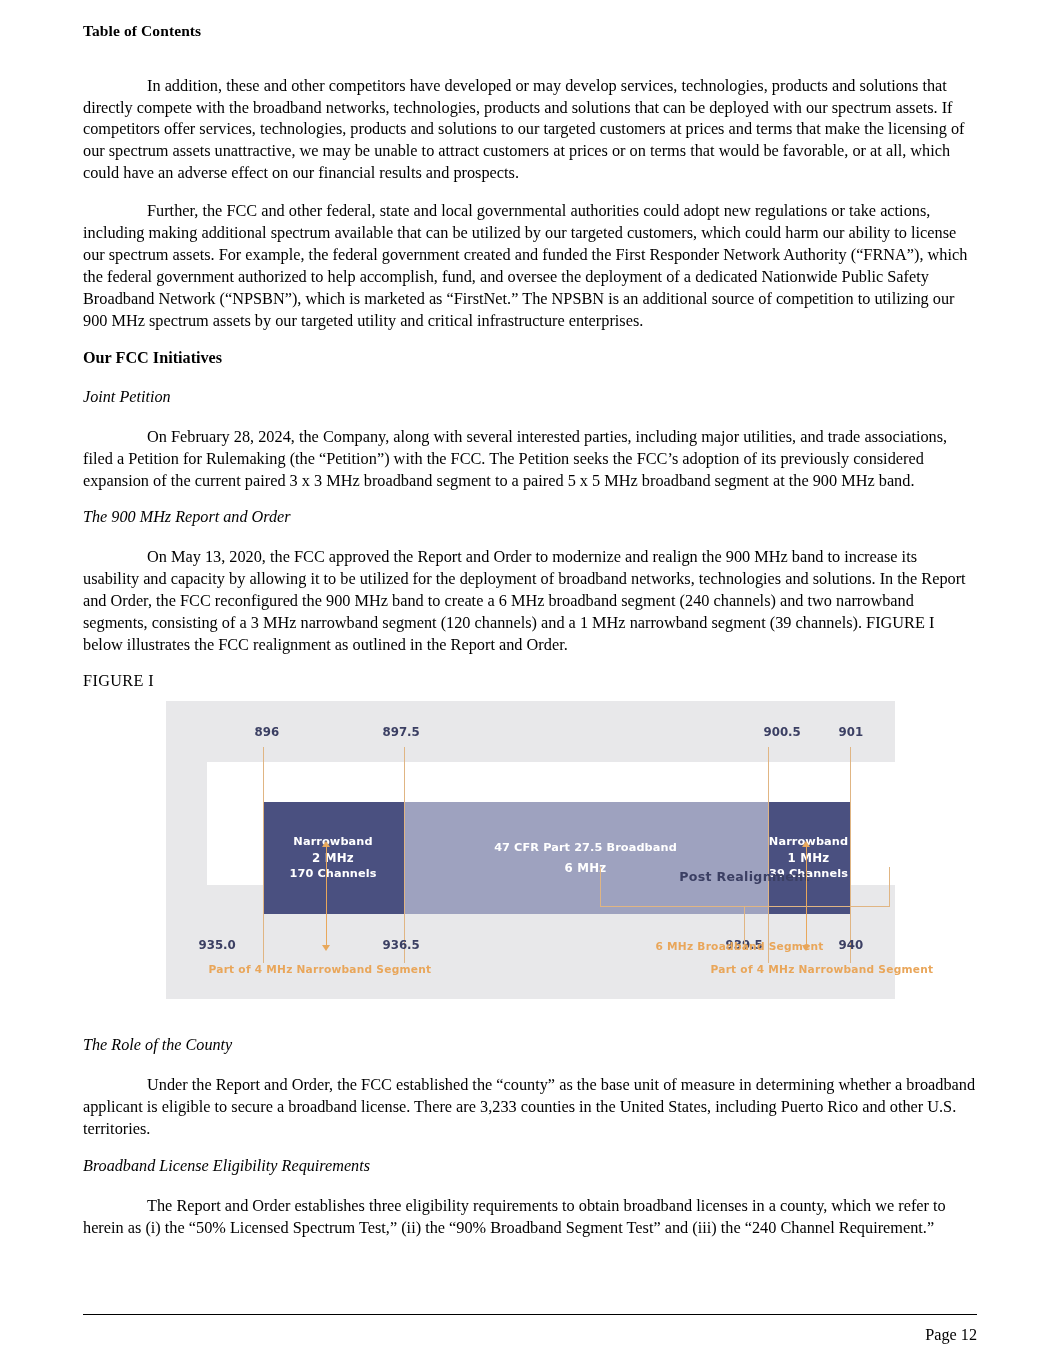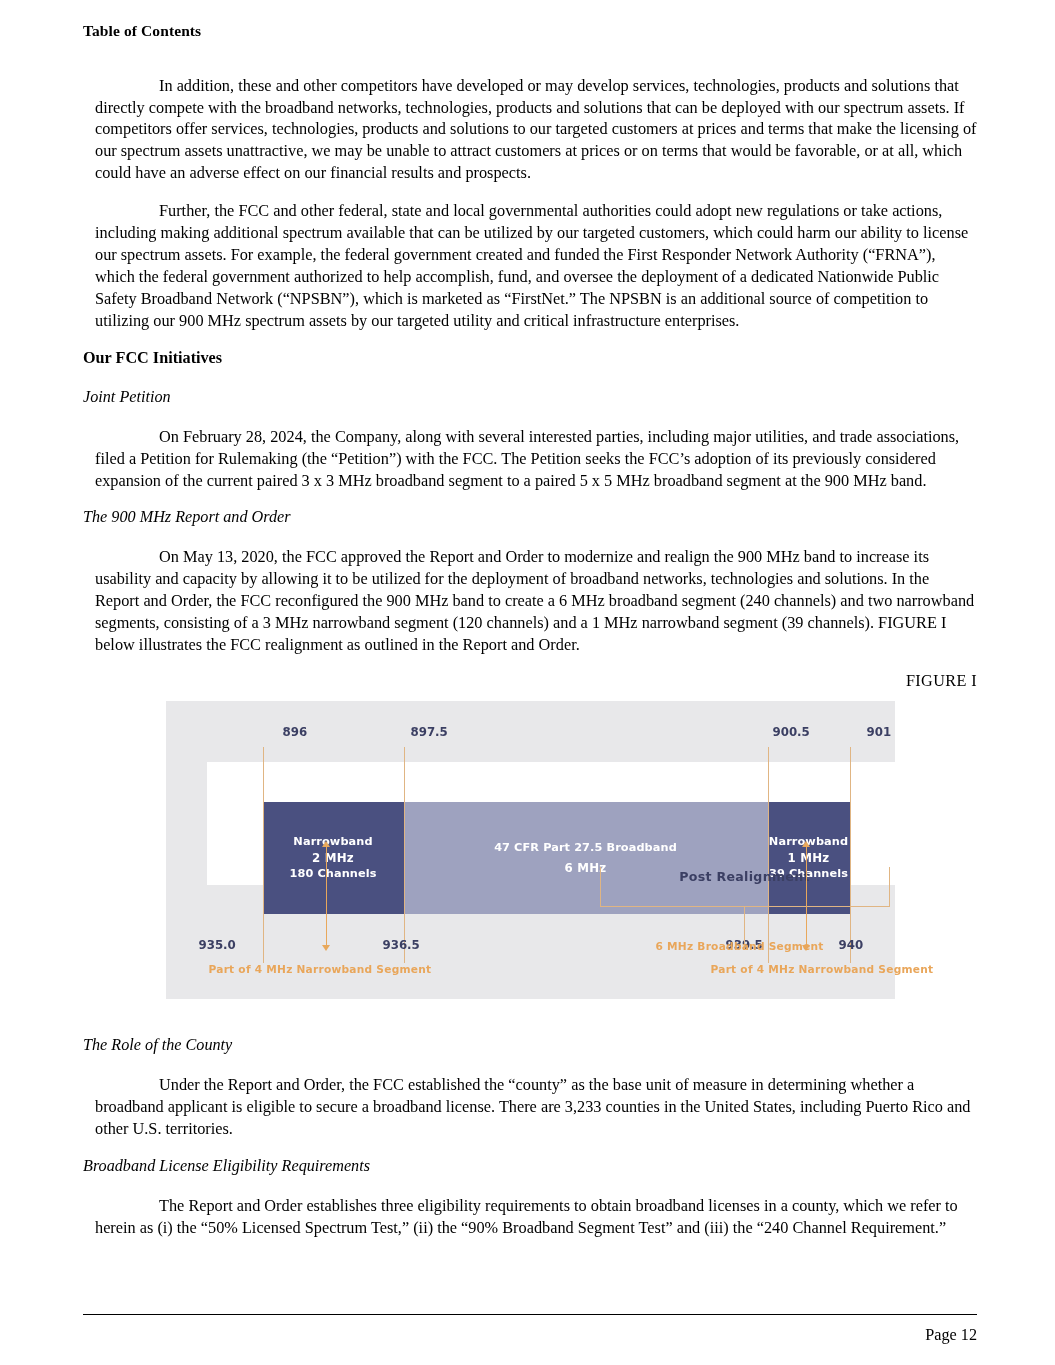--- a/index.html
+++ b/index.html
@@ -25,21 +25,21 @@
     letter-spacing: 0.1px;
     margin: 0 0 34px 0;
     line-height: 1.2;
   }
   p.body {
     font-size: 16.3px;
     line-height: 1.345;
     margin: 0 0 16px 0;
     text-align: left;
   }
-  p.body.indent { text-indent: 64px; margin-left: 12px; }
+  p.body.indent { text-indent: 64px; }
   p.body.noindent { text-indent: 0; }
 
   h3.head-bold {
     font-size: 16.2px;
     font-weight: bold;
     margin: 0 0 18px 0;
     line-height: 1.3;
   }
   h4.head-bolditalic {
     font-size: 16.2px;
@@ -50,21 +50,21 @@
   }
   h5.head-italic {
     font-size: 16.2px;
     font-weight: normal;
     font-style: italic;
     margin: 0 0 18px 0;
     line-height: 1.3;
   }
 
   .figure-caption {
-    text-align: right;
+    text-align: left;
     font-size: 16.2px;
     margin: 12px 0 10px 0;
     letter-spacing: 0.4px;
   }
 
   
   .figure-wrap {
     position: relative;
     width: 729px;
     height: 298px;
@@ -119,21 +119,20 @@
     height: 216px;
   }
   .tick-lbl-top {
     position: absolute;
     top: 24px;
     font-family: "DejaVu Sans", "Liberation Sans", sans-serif;
     font-size: 11.8px;
     font-weight: bold;
     color: #3b3f63;
     white-space: nowrap;
-    margin-left: 28px;
   }
   .tick-lbl-bot {
     position: absolute;
     top: 237px;
     font-family: "DejaVu Sans", "Liberation Sans", sans-serif;
     font-size: 11.8px;
     font-weight: bold;
     color: #3b3f63;
     white-space: nowrap;
   }
@@ -237,41 +236,41 @@
 
   <div class="figure-wrap">
     <div class="fig-inner">
 
       <div class="white-band"></div>
 
       <div class="band-row">
         <div class="blk blk-nb" style="left:0px;width:141px;background:#4a5080;">
           <span class="t1">Narrowband</span>
           <span class="t2">2 MHz</span>
-          <span class="t3">180 Channels</span>
+          <span class="t3">170 Channels</span>
         </div>
         <div class="blk blk-bb" style="left:141px;width:364px;background:#9ea2bf;">
           <span class="t1">47 CFR Part 27.5 Broadband</span>
           <span class="t2" style="margin-top:4px;">6 MHz</span>
         </div>
         <div class="blk blk-nb" style="left:505px;width:82px;background:#4a5080;">
           <span class="t1">Narrowband</span>
           <span class="t2">1 MHz</span>
           <span class="t3">39 Channels</span>
         </div>
       </div>
 
       <div class="tick" style="left:97px;"></div>
       <div class="tick" style="left:238px;"></div>
       <div class="tick" style="left:602px;"></div>
       <div class="tick" style="left:684px;"></div>
 
       <div class="tick-lbl-top" style="left:89px;">896</div>
       <div class="tick-lbl-top" style="left:217px;">897.5</div>
-      <div class="tick-lbl-top" style="left:579px;">900.5</div>
+      <div class="tick-lbl-top" style="left:598px;">900.5</div>
       <div class="tick-lbl-top" style="left:673px;">901</div>
 
       <div class="tick-lbl-bot" style="left:33px;">935.0</div>
       <div class="tick-lbl-bot" style="left:217px;">936.5</div>
       <div class="tick-lbl-bot" style="left:560px;">939.5</div>
       <div class="tick-lbl-bot" style="left:673px;">940</div>
 
       <div class="bracket"></div>
       <div class="bracket-stem"></div>
       <div class="post-realign">Post Realignment</div>

